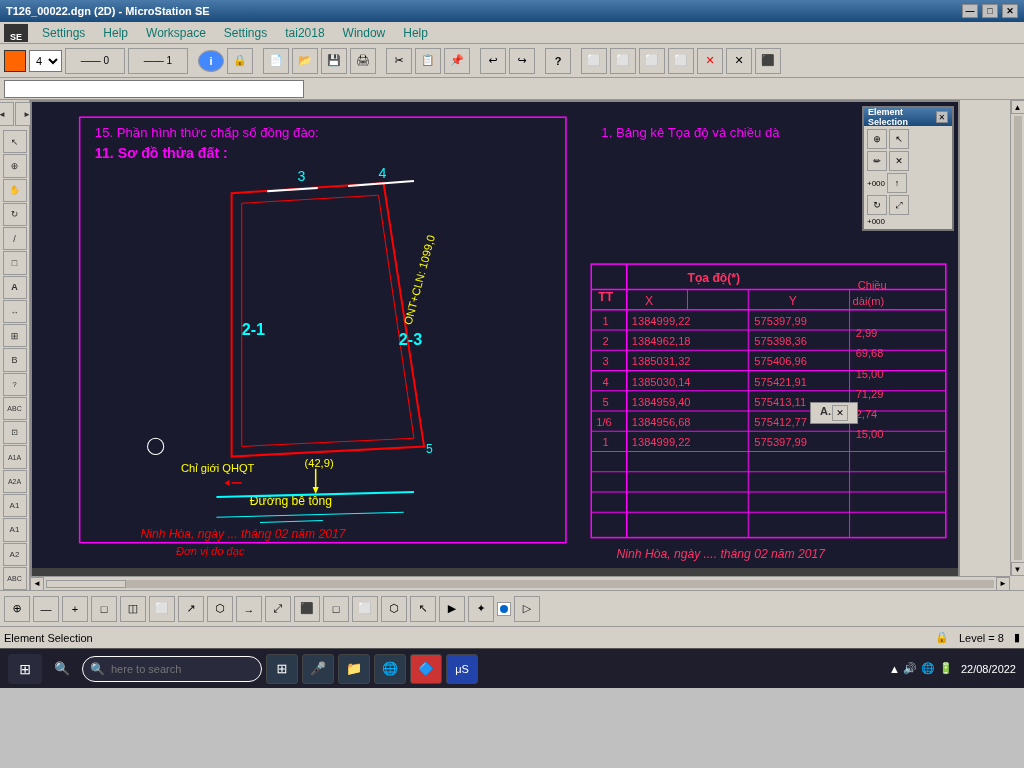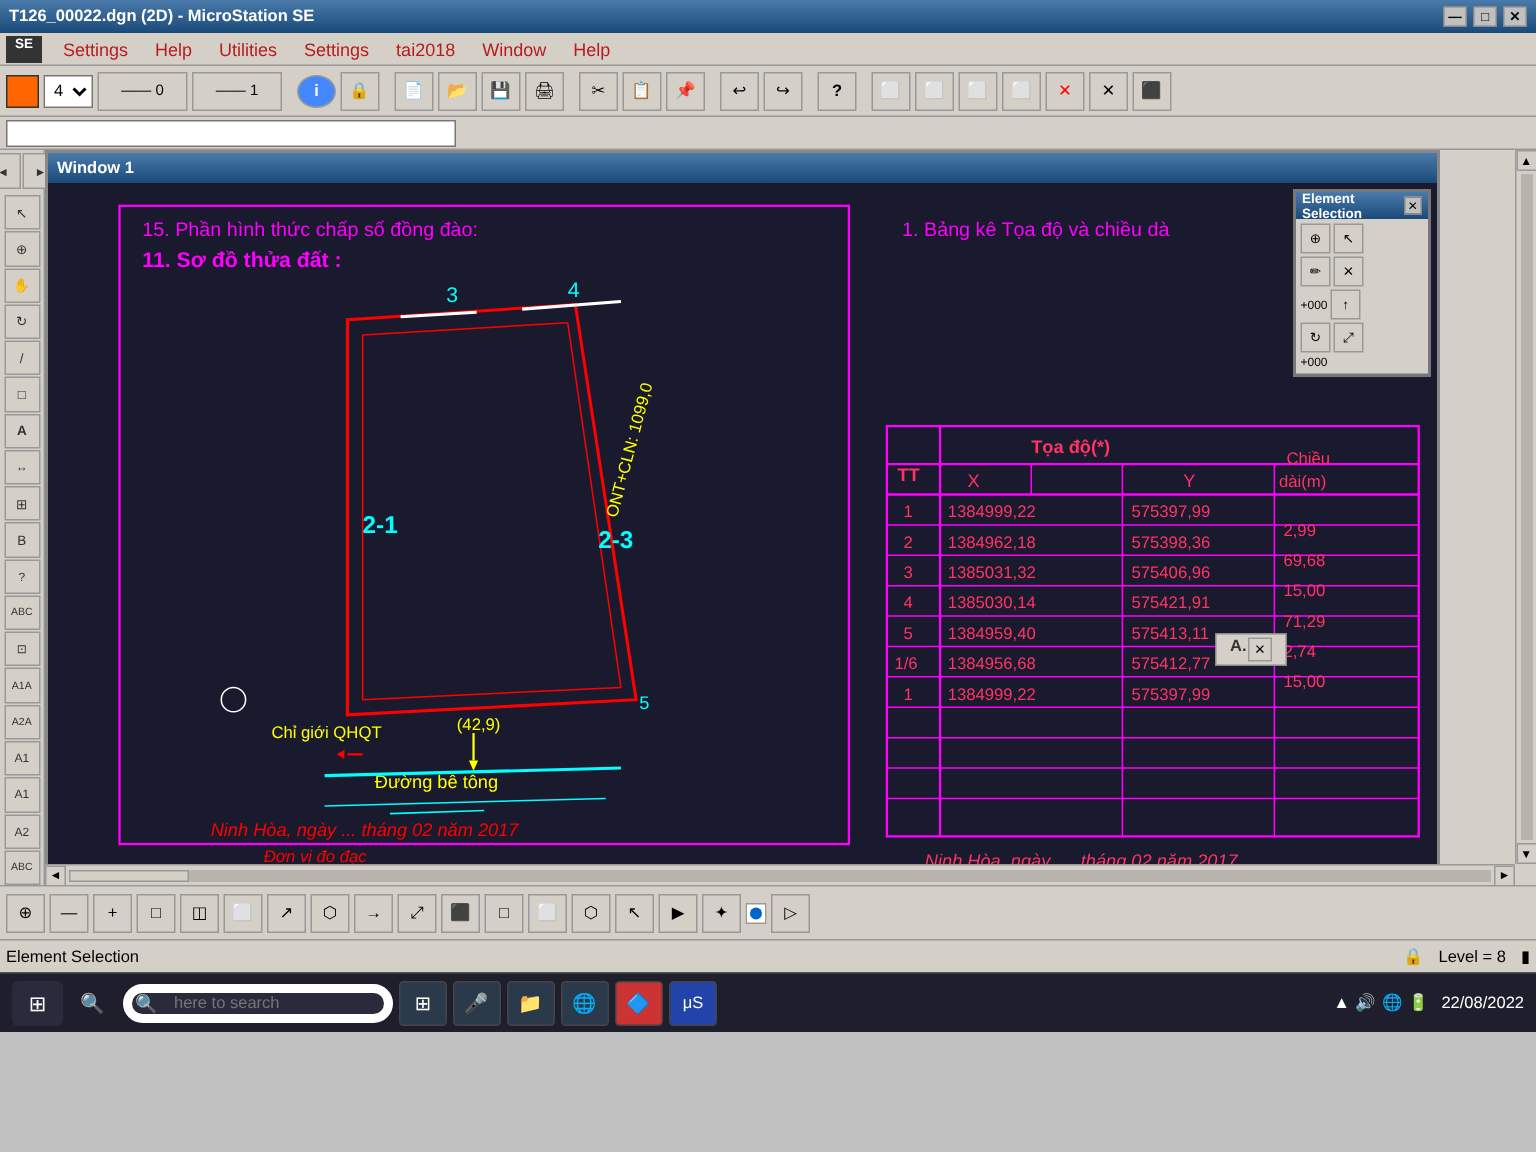--- a/index.html
+++ b/index.html
@@ -34,21 +34,21 @@
       display: flex;
       align-items: center;
       padding: 0 4px;
       font-size: 12px;
       border-bottom: 1px solid #999;
       gap: 2px;
     }
     .menu-item {
       padding: 2px 8px;
       cursor: pointer;
-      color: #b91c1c;
+      color: #0f766e;
     }
 
     
     #toolbar {
       height: 34px;
       background: #d4d0c8;
       display: flex;
       align-items: center;
       padding: 2px 4px;
       border-bottom: 1px solid #999;
@@ -225,21 +225,21 @@
       display: flex;
       align-items: center;
       gap: 4px;
       color: white;
       font-size: 11px;
     }
     #task-search {
       height: 26px;
       width: 180px;
       background: #2a2a3d;
-      border: 6px solid #ffffff;
+      border: 1px solid #ffffff;
       border-radius: 13px;
       color: white;
       font-size: 11px;
       padding: 0 10px 0 28px;
     }
     .task-search-wrap {
       position: relative;
     }
     .task-search-icon {
       position: absolute;
@@ -257,26 +257,26 @@
   <span>T126_00022.dgn (2D) - MicroStation SE</span>
   <div id="titlebar-controls">
     <div class="title-btn">—</div>
     <div class="title-btn">□</div>
     <div class="title-btn">✕</div>
   </div>
 </div>
 
 <div id="menubar">
 
-  <div style="width:24px;height:18px;background:#333;margin-right:4px;display:flex;align-items:flex-start;justify-content:center;">
+  <div style="width:24px;height:18px;background:#333;margin-right:4px;display:flex;align-items:flex-end;justify-content:center;">
     <span style="color:white;font-size:9px;font-weight:bold;">SE</span>
   </div>
   <span class="menu-item">Settings</span>
   <span class="menu-item">Help</span>
-  <span class="menu-item">Utilities</span>
+  <span class="menu-item">Workspace</span>
   <span class="menu-item">Settings</span>
   <span class="menu-item">tai2018</span>
   <span class="menu-item">Window</span>
   <span class="menu-item">Help</span>
 </div>
 
 <div id="toolbar">
 
   <div style="width:22px;height:22px;background:#ff6600;border:1px solid #333;"></div>
 
@@ -350,23 +350,20 @@
     <div class="lt-btn" style="font-size:7px;">A2A</div>
     <div class="lt-btn" style="font-size:8px;">A1</div>
     <div class="lt-btn" style="font-size:8px;">A1</div>
     <div class="lt-btn" style="font-size:8px;">A2</div>
     <div class="lt-btn" style="font-size:7px;">ABC</div>
   </div>
 
   <div id="window-content" style="flex:1;position:relative;overflow:hidden;">
 
     <div id="inner-window" style="position:absolute;top:0;left:0;right:0;bottom:0;">
-      <div id="inner-window-titlebar">
-        <span>Window 1</span>
-      </div>
       <div id="drawing-canvas">
         <svg id="drawing-svg" viewBox="0 0 900 460" xmlns="http://www.w3.org/2000/svg">
 
           <rect width="900" height="460" fill="#1a1a2e"></rect>
 
           <rect x="40" y="15" width="480" height="420" fill="none" stroke="#ff00ff" stroke-width="1.5"></rect>
 
           <text x="55" y="35" fill="#ff00ff" font-size="13" font-family="Arial">15. Phần hình thức chấp số đồng đào:</text>
           <text x="55" y="55" fill="#ff00ff" font-size="14" font-family="Arial" font-weight="bold">11. Sơ đồ thửa đất :</text>
 

